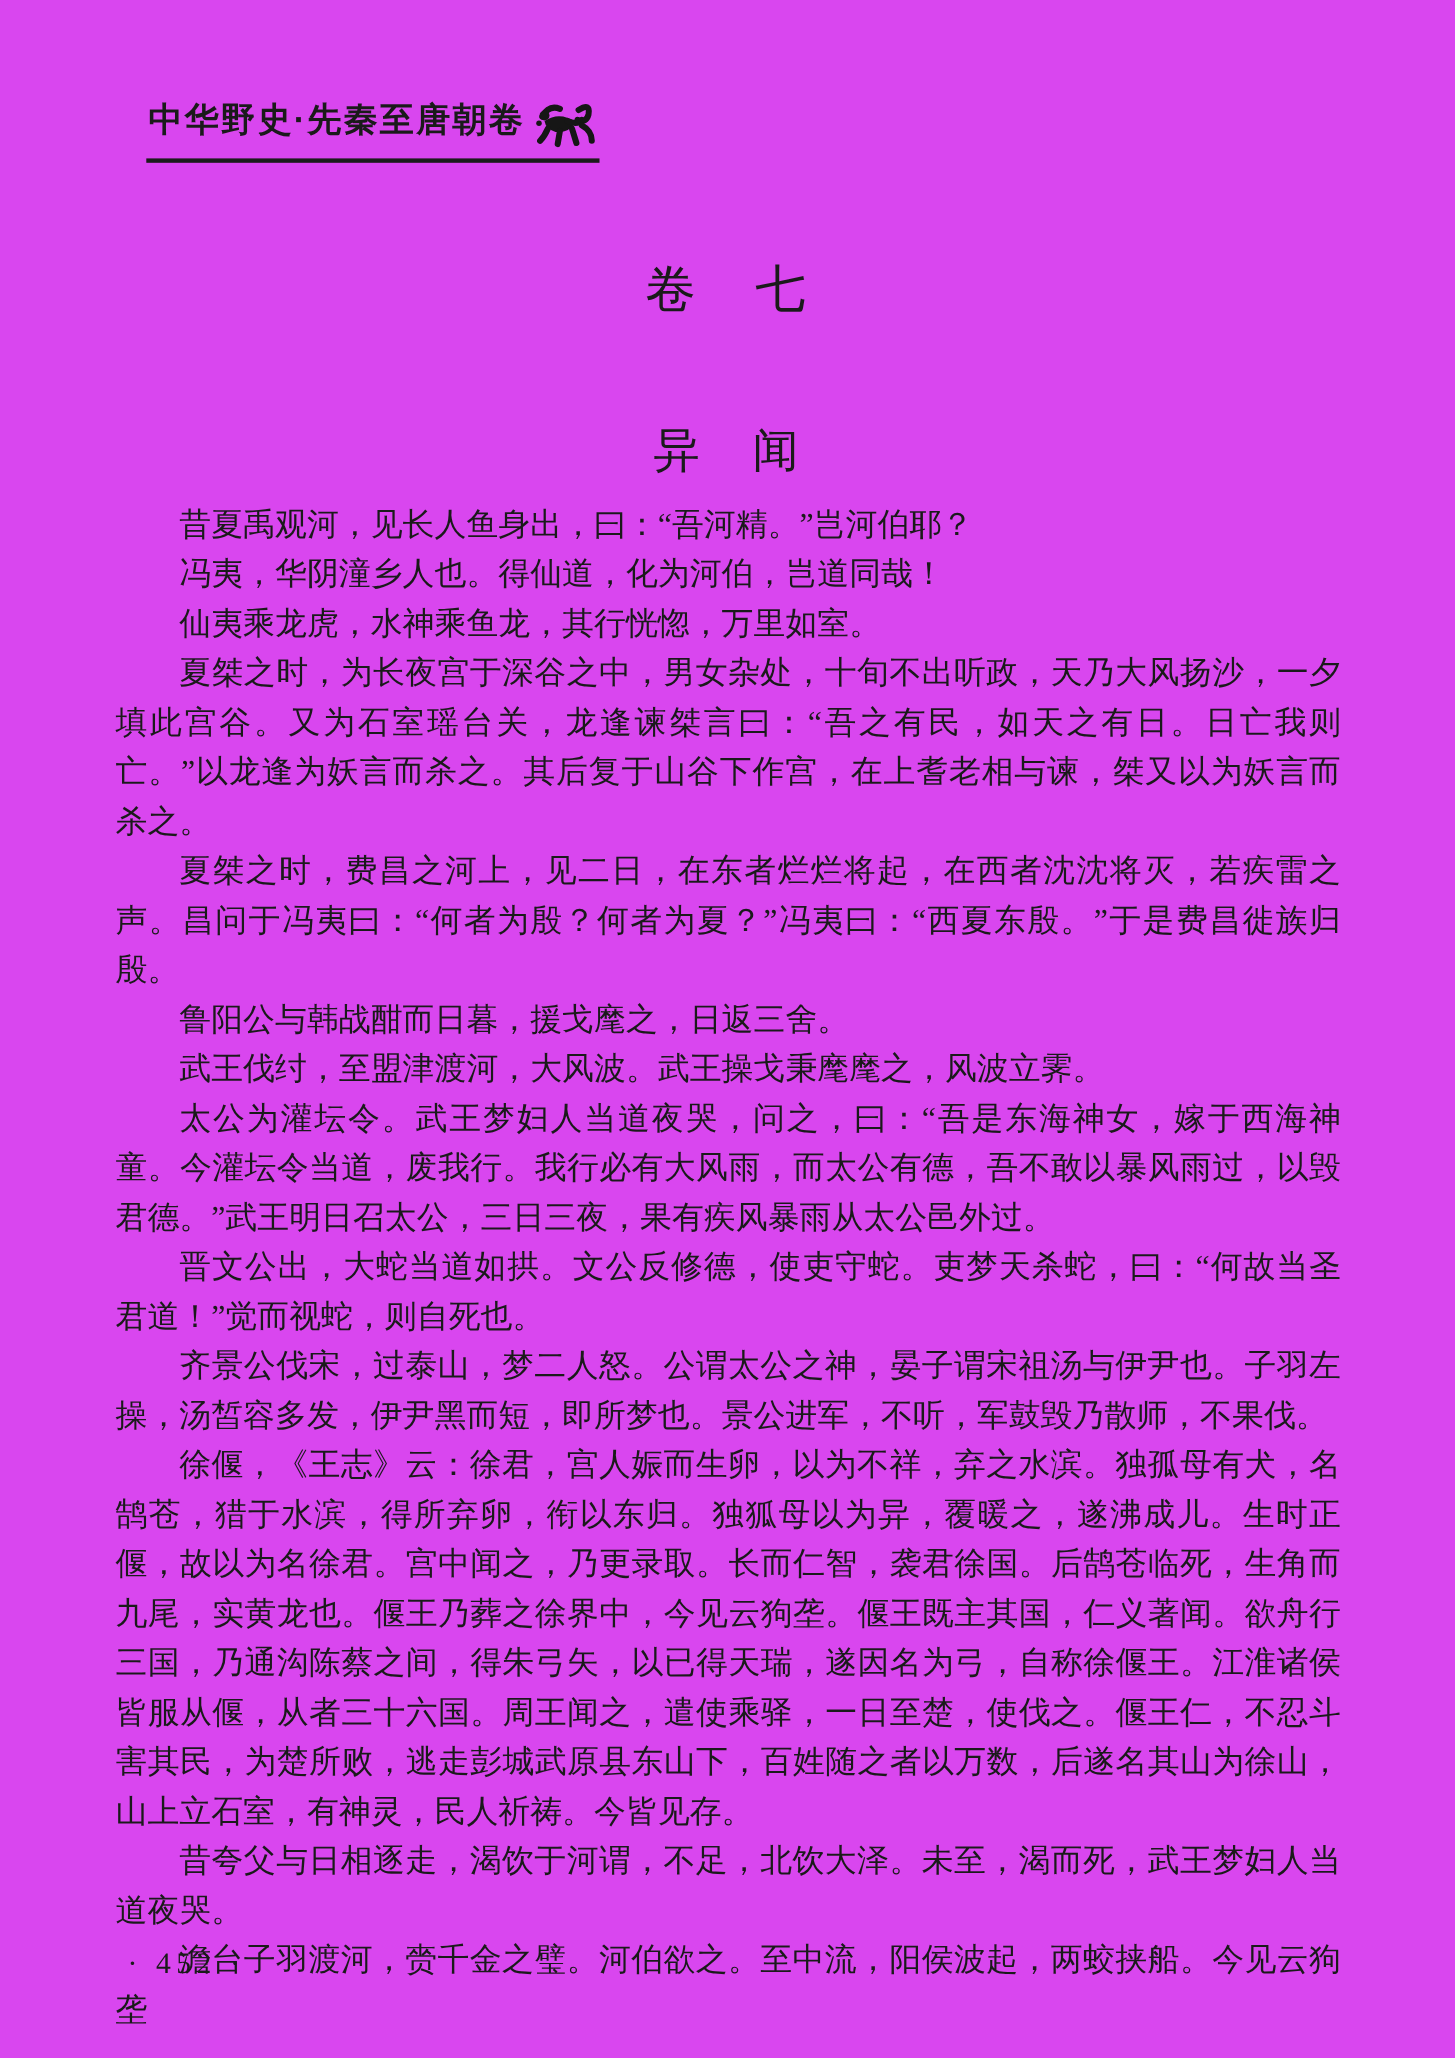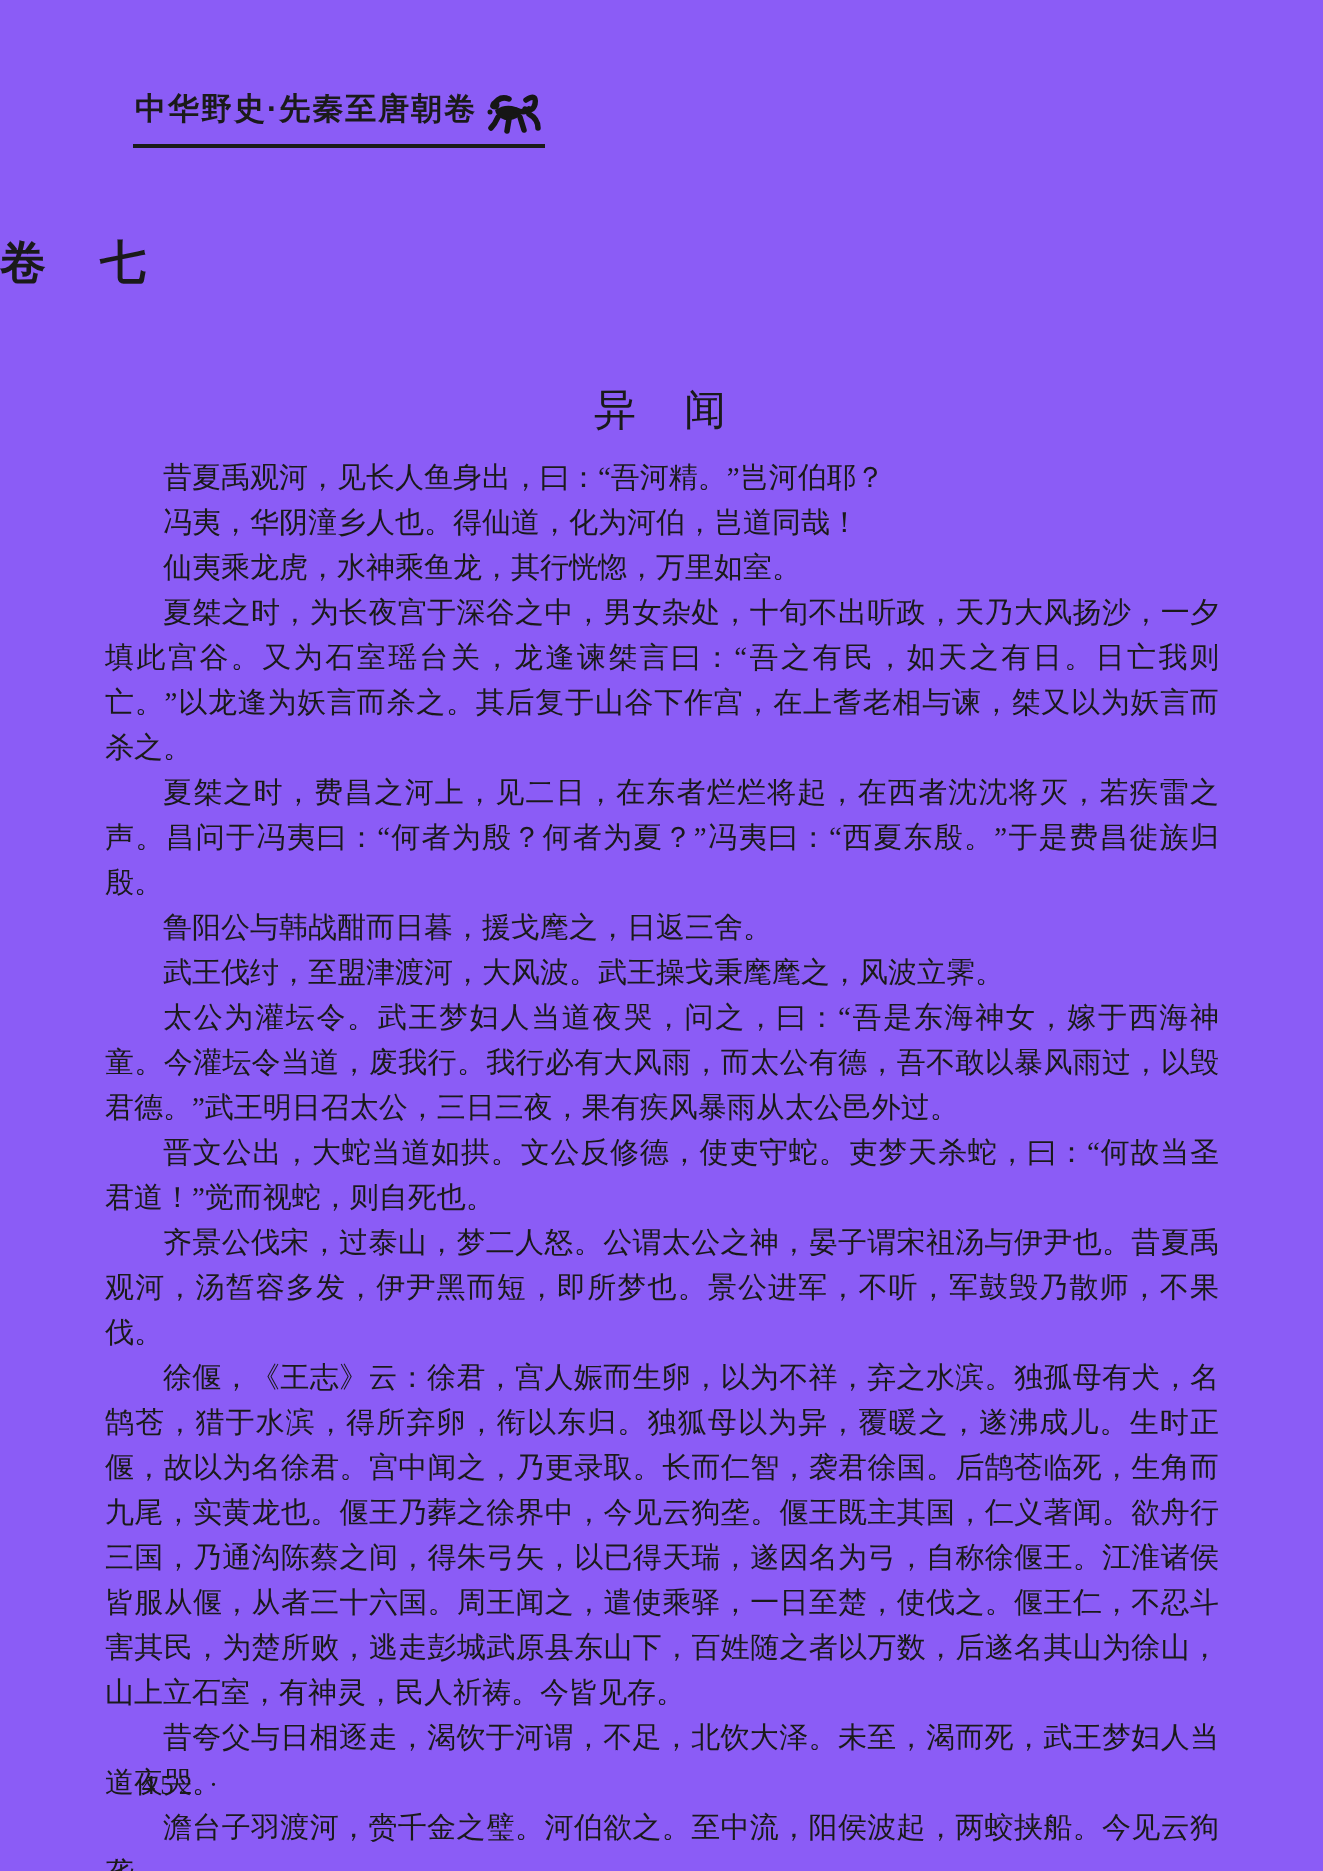--- a/index.html
+++ b/index.html
@@ -4,21 +4,21 @@
 <style>
   html, body {
     margin: 0;
     padding: 0;
     background: #e8e8e8;
   }
   .page {
     position: relative;
     width: 1323px;
     height: 1871px;
-    background: #8b5cf6;
+    background: #d946ef;
     color: #1a1a1a;
     font-family: "Liberation Serif", "DejaVu Serif", serif;
     overflow: hidden;
     margin: 0 auto;
   }
   
   .book-title {
     position: absolute;
     left: 135px;
     top: 88px;
@@ -42,23 +42,23 @@
     width: 412px;
     height: 4px;
     background: #1b1b1b;
   }
   
   .page-title {
     position: absolute;
     left: 0;
     top: 232px;
     width: 100%;
-    text-align: left;
+    text-align: center;
     font-family: "Liberation Sans", "DejaVu Sans", sans-serif;
-    font-weight: bold;
+    font-weight: normal;
     font-size: 46px;
     margin: 0;
     letter-spacing: 4px;
   }
   .section-title {
     position: absolute;
     left: 0;
     top: 382px;
     width: 100%;
     text-align: center;
@@ -129,21 +129,21 @@
   <main class="body-text">
     <p>昔夏禹观河，见长人鱼身出，曰：“吾河精。”岂河伯耶？</p>
     <p>冯夷，华阴潼乡人也。得仙道，化为河伯，岂道同哉！</p>
     <p>仙夷乘龙虎，水神乘鱼龙，其行恍惚，万里如室。</p>
     <p>夏桀之时，为长夜宫于深谷之中，男女杂处，十旬不出听政，天乃大风扬沙，一夕填此宫谷。又为石室瑶台关，龙逢谏桀言曰：“吾之有民，如天之有日。日亡我则亡。”以龙逢为妖言而杀之。其后复于山谷下作宫，在上耆老相与谏，桀又以为妖言而杀之。</p>
     <p>夏桀之时，费昌之河上，见二日，在东者烂烂将起，在西者沈沈将灭，若疾雷之声。昌问于冯夷曰：“何者为殷？何者为夏？”冯夷曰：“西夏东殷。”于是费昌徙族归殷。</p>
     <p>鲁阳公与韩战酣而日暮，援戈麾之，日返三舍。</p>
     <p>武王伐纣，至盟津渡河，大风波。武王操戈秉麾麾之，风波立霁。</p>
     <p>太公为灌坛令。武王梦妇人当道夜哭，问之，曰：“吾是东海神女，嫁于西海神童。今灌坛令当道，废我行。我行必有大风雨，而太公有德，吾不敢以暴风雨过，以毁君德。”武王明日召太公，三日三夜，果有疾风暴雨从太公邑外过。</p>
     <p>晋文公出，大蛇当道如拱。文公反修德，使吏守蛇。吏梦天杀蛇，曰：“何故当圣君道！”觉而视蛇，则自死也。</p>
-    <p>齐景公伐宋，过泰山，梦二人怒。公谓太公之神，晏子谓宋祖汤与伊尹也。昔夏禹观河，汤皙容多发，伊尹黑而短，即所梦也。景公进军，不听，军鼓毁乃散师，不果伐。</p>
+    <p>齐景公伐宋，过泰山，梦二人怒。公谓太公之神，晏子谓宋祖汤与伊尹也。子羽左操，汤皙容多发，伊尹黑而短，即所梦也。景公进军，不听，军鼓毁乃散师，不果伐。</p>
     <p>徐偃，《王志》云：徐君，宫人娠而生卵，以为不祥，弃之水滨。独孤母有犬，名鹄苍，猎于水滨，得所弃卵，衔以东归。独狐母以为异，覆暖之，遂沸成儿。生时正偃，故以为名徐君。宫中闻之，乃更录取。长而仁智，袭君徐国。后鹄苍临死，生角而九尾，实黄龙也。偃王乃葬之徐界中，今见云狗垄。偃王既主其国，仁义著闻。欲舟行三国，乃通沟陈蔡之间，得朱弓矢，以已得天瑞，遂因名为弓，自称徐偃王。江淮诸侯皆服从偃，从者三十六国。周王闻之，遣使乘驿，一日至楚，使伐之。偃王仁，不忍斗害其民，为楚所败，逃走彭城武原县东山下，百姓随之者以万数，后遂名其山为徐山，山上立石室，有神灵，民人祈祷。今皆见存。</p>
     <p>昔夸父与日相逐走，渴饮于河谓，不足，北饮大泽。未至，渴而死，武王梦妇人当道夜哭。</p>
     <p>澹台子羽渡河，赍千金之璧。河伯欲之。至中流，阳侯波起，两蛟挟船。今见云狗垄</p>
   </main>
 
   <footer>
     <span class="page-number">· 452 ·</span>
   </footer>
 
 </div>

